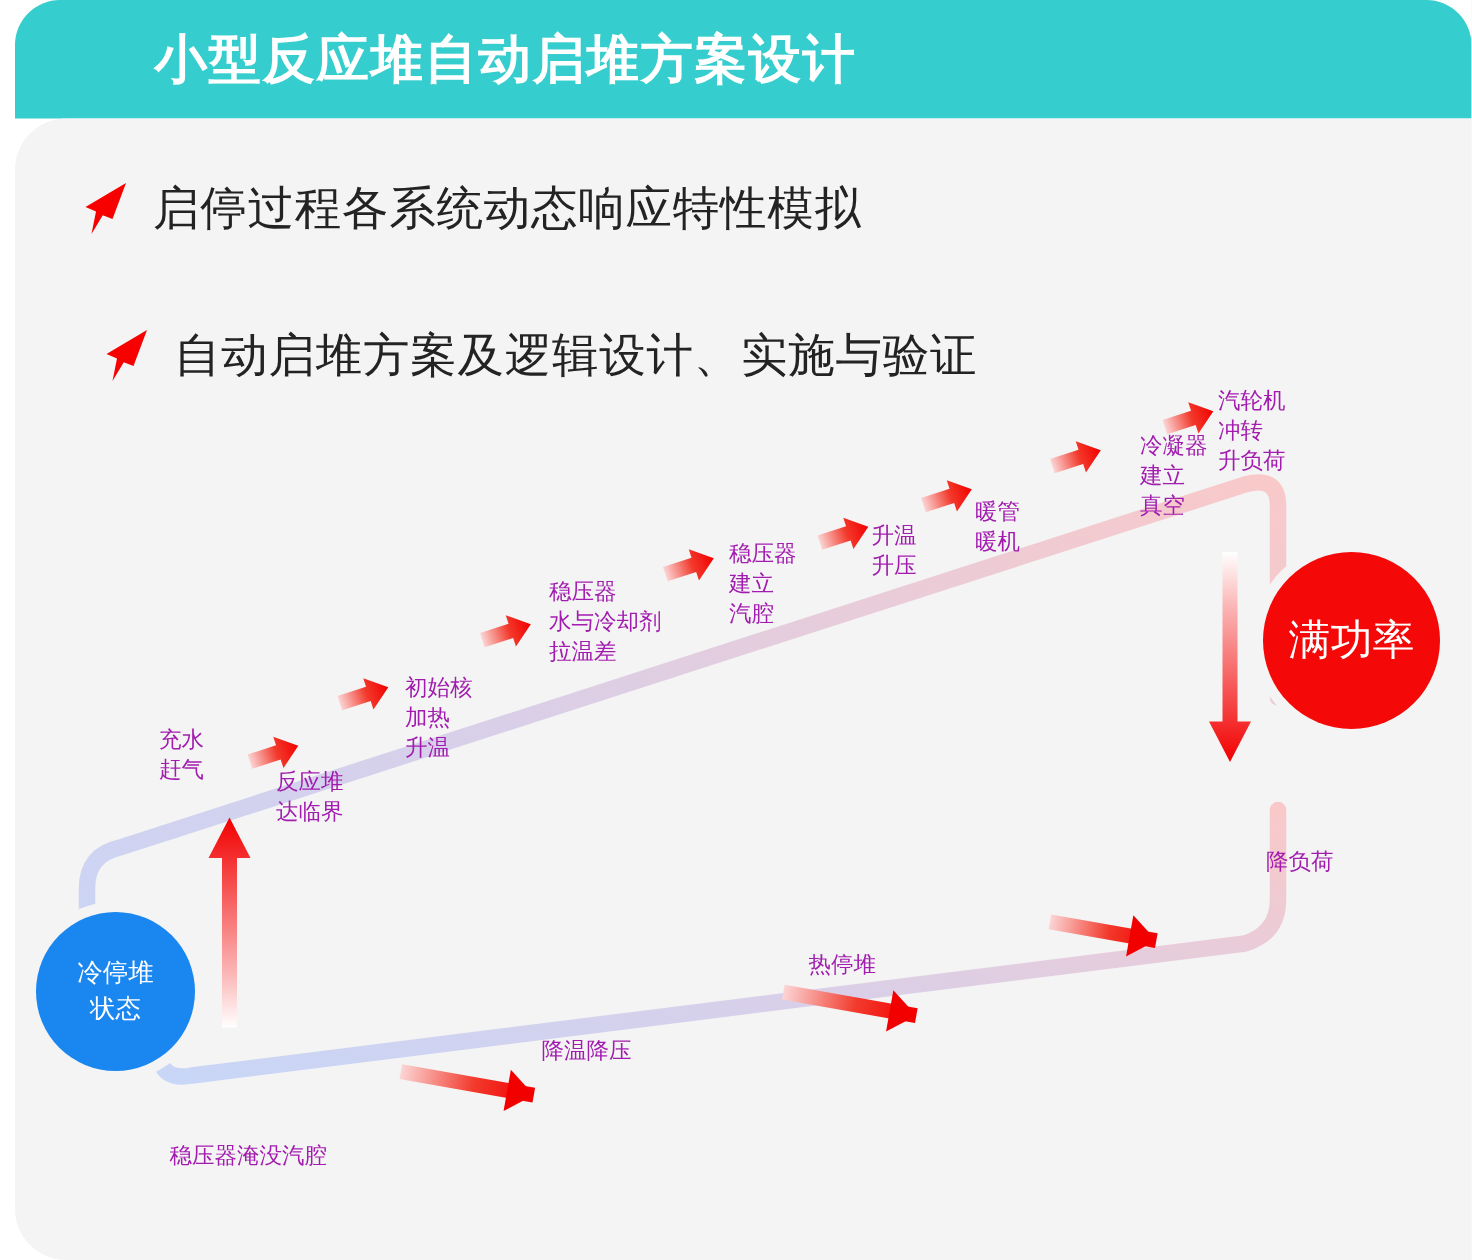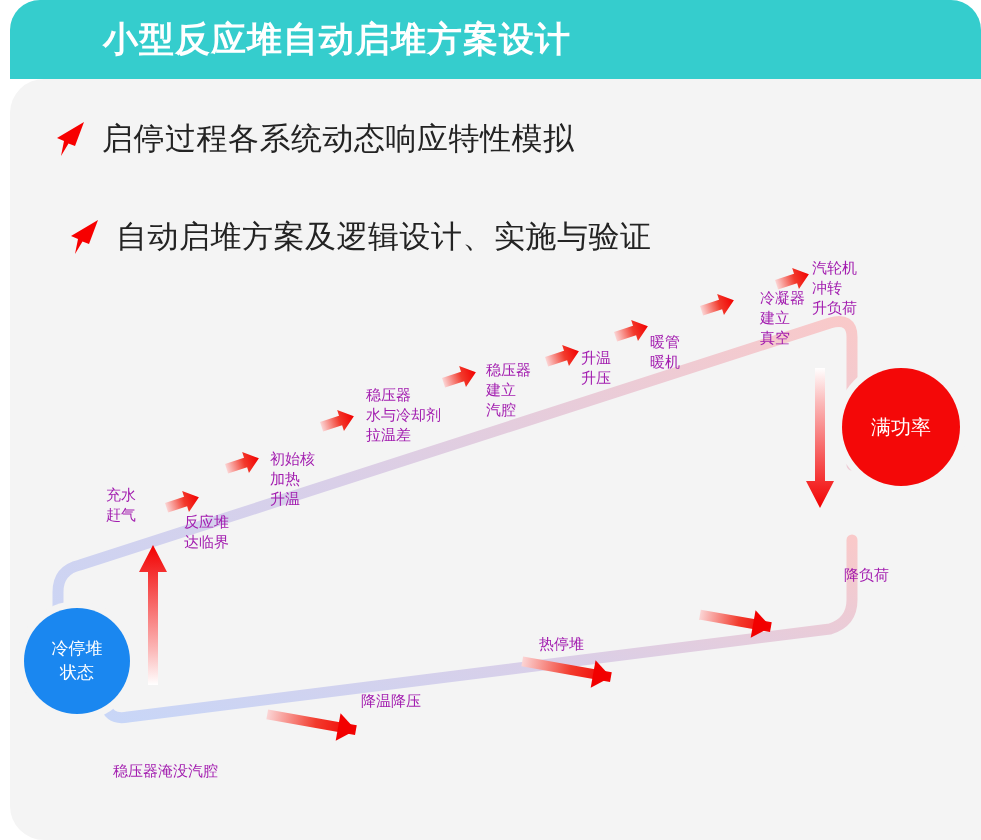--- a/index.html
+++ b/index.html
@@ -49,21 +49,21 @@
   
   .lbl{
     position:absolute;font-size:15px;color:#a21caf;line-height:20px;
     white-space:pre-line;
   }
 
   
   .node-circle{
     position:absolute;border-radius:50%;
     display:flex;align-items:center;justify-content:center;
-    color:#ffffff;font-size:20px;line-height:26px;text-align:center;
+    color:#ffffff;font-size:28px;line-height:26px;text-align:center;
     box-shadow:0 0 0 7px #f4f4f4;
     white-space:pre-line;
   }
   .circle-red{background:#f40808;}
   .circle-blue{background:#1a87f0;}
 </style>
 </head>
 <body>
 
 <div id="root">
@@ -179,21 +179,21 @@
           <path d="M0 0 L90 0 L90 10 L0 10 Z" fill="url(#gArrowL)"></path>
           <path d="M0 5 L18 -9 L18 19 Z" fill="#f20000"></path>
         </g>
         <g transform="translate(355,495) rotate(190)">
           <path d="M0 0 L90 0 L90 10 L0 10 Z" fill="url(#gArrowL)"></path>
           <path d="M0 5 L18 -9 L18 19 Z" fill="#f20000"></path>
         </g>
       </g>
     </svg>
 
-    <div class="lbl" style="left:106px;top:245px;">充水
+    <div class="lbl" style="left:106px;top:245px;font-family:Liberation Mono, monospace;">充水
 赶气</div>
     <div class="lbl" style="left:184px;top:225px;margin-top:47px;">反应堆
 达临界</div>
     <div class="lbl" style="left:270px;top:185px;margin-top:24px;">初始核
 加热
 升温</div>
     <div class="lbl" style="left:366px;top:145px;">稳压器
 水与冷却剂
 拉温差</div>
     <div class="lbl" style="left:486px;top:120px;">稳压器

